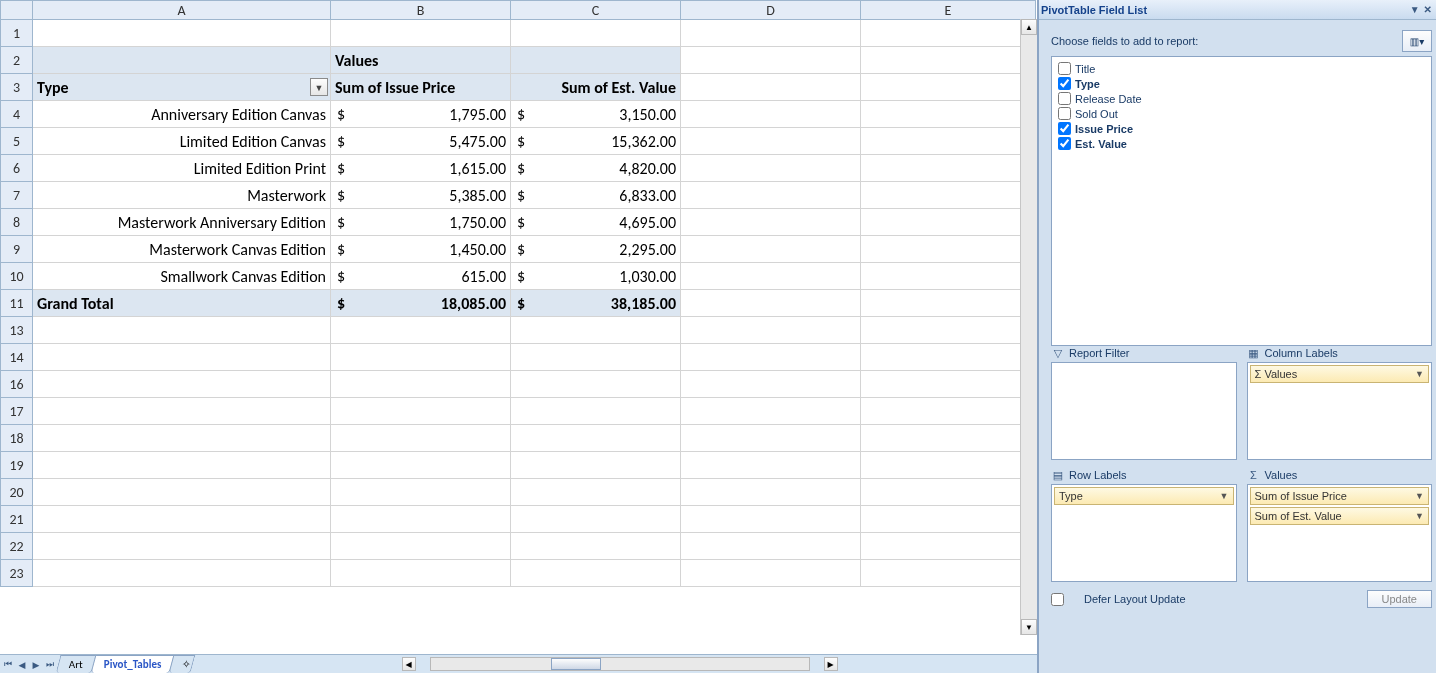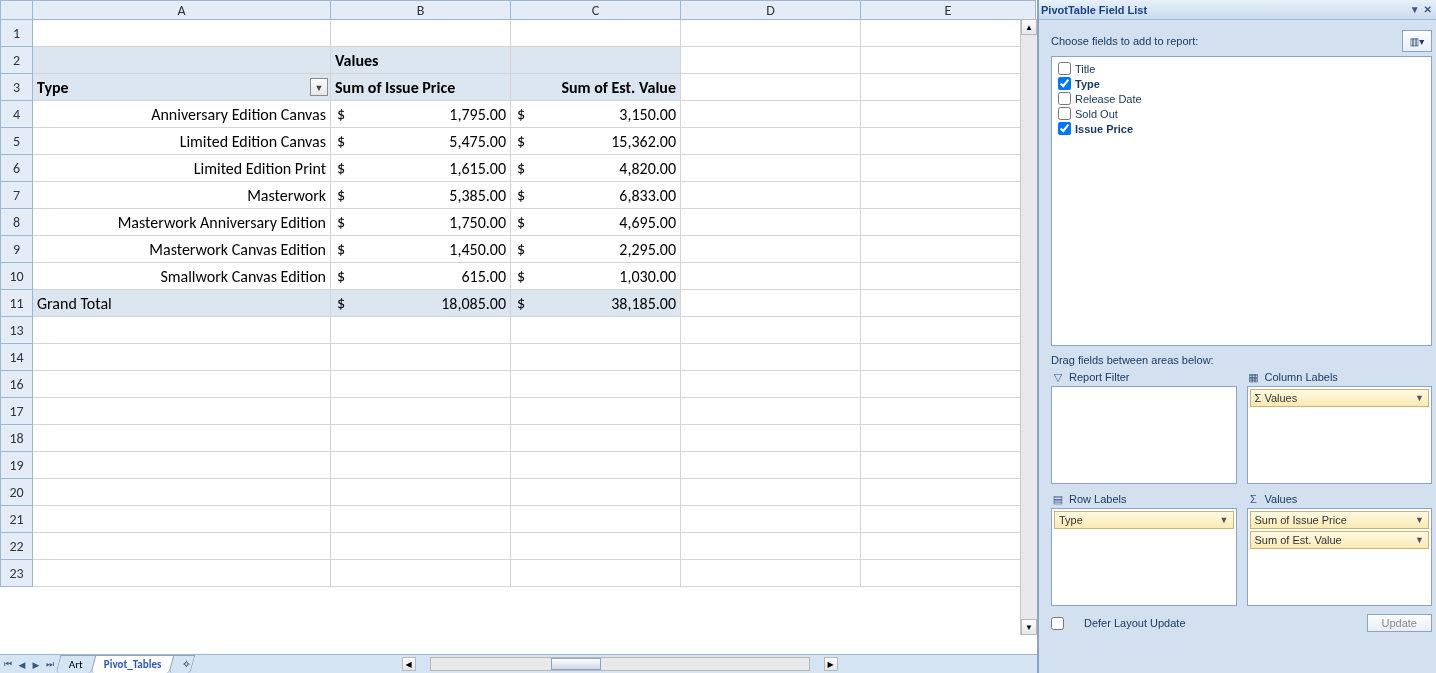--- a/index.html
+++ b/index.html
@@ -48,21 +48,21 @@
 table.grid th.corner { width: 32px; height: 19px; background: #e4ecf7; }
 table.grid th.colhead { height: 19px; }
 table.grid th.rowhead { width: 32px; text-align: center; }
 .col-A { width: 298px; }
 .col-B { width: 180px; }
 .col-C { width: 170px; }
 .col-D { width: 180px; }
 .col-E { width: 175px; }
 td.pivot-hdr { background: #dce6f1; font-weight: bold; font-size: 16px; }
 td.pivot-row { font-size: 16px; text-align: right; }
-td.pivot-total { background: #dce6f1; font-weight: normal; font-size: 16px; }
+td.pivot-total { background: #dce6f1; font-weight: bold; font-size: 16px; }
 .money { text-align: right; font-size: 16px; position: relative; }
 .money .cur { position: absolute; left: 6px; }
 .type-cell { position: relative; }
 .dropdown-btn {
   position: absolute;
   right: 2px; top: 4px;
   width: 18px; height: 18px;
   border: 1px solid #8b8b8b;
   background: linear-gradient(#fdfdfd,#e6e6e6);
   display: flex; align-items: center; justify-content: center;
@@ -421,22 +421,25 @@
           <label>Release Date</label>
         </div>
       <div class="field-item">
           <input type="checkbox" style="">
           <label>Sold Out</label>
         </div>
       <div class="field-item bold">
           <input type="checkbox" checked="" style="">
           <label>Issue Price</label>
         </div>
-    </div>
-    <div class="drag-label">Drag fields between areas below:</div>
+      <div class="field-item bold">
+          <input type="checkbox" checked="" style="">
+          <label>Est. Value</label>
+        </div>
+    </div>
     <div class="areas">
       <div class="area-block">
         <div class="area-head">
             <span class="ico">▽</span>
             <span>Report Filter</span>
           </div>
         <div class="area-box"></div>
       </div>
       <div class="area-block">
         <div class="area-head">

